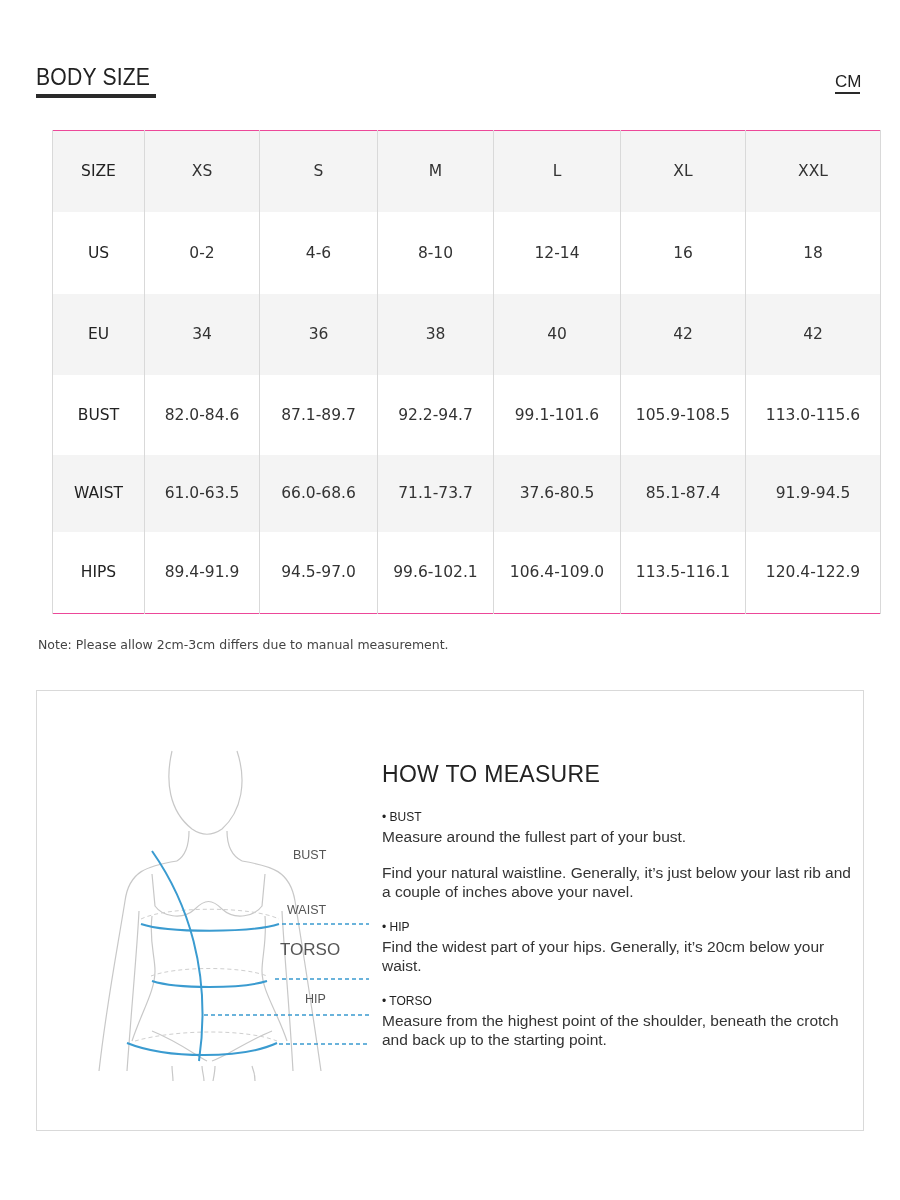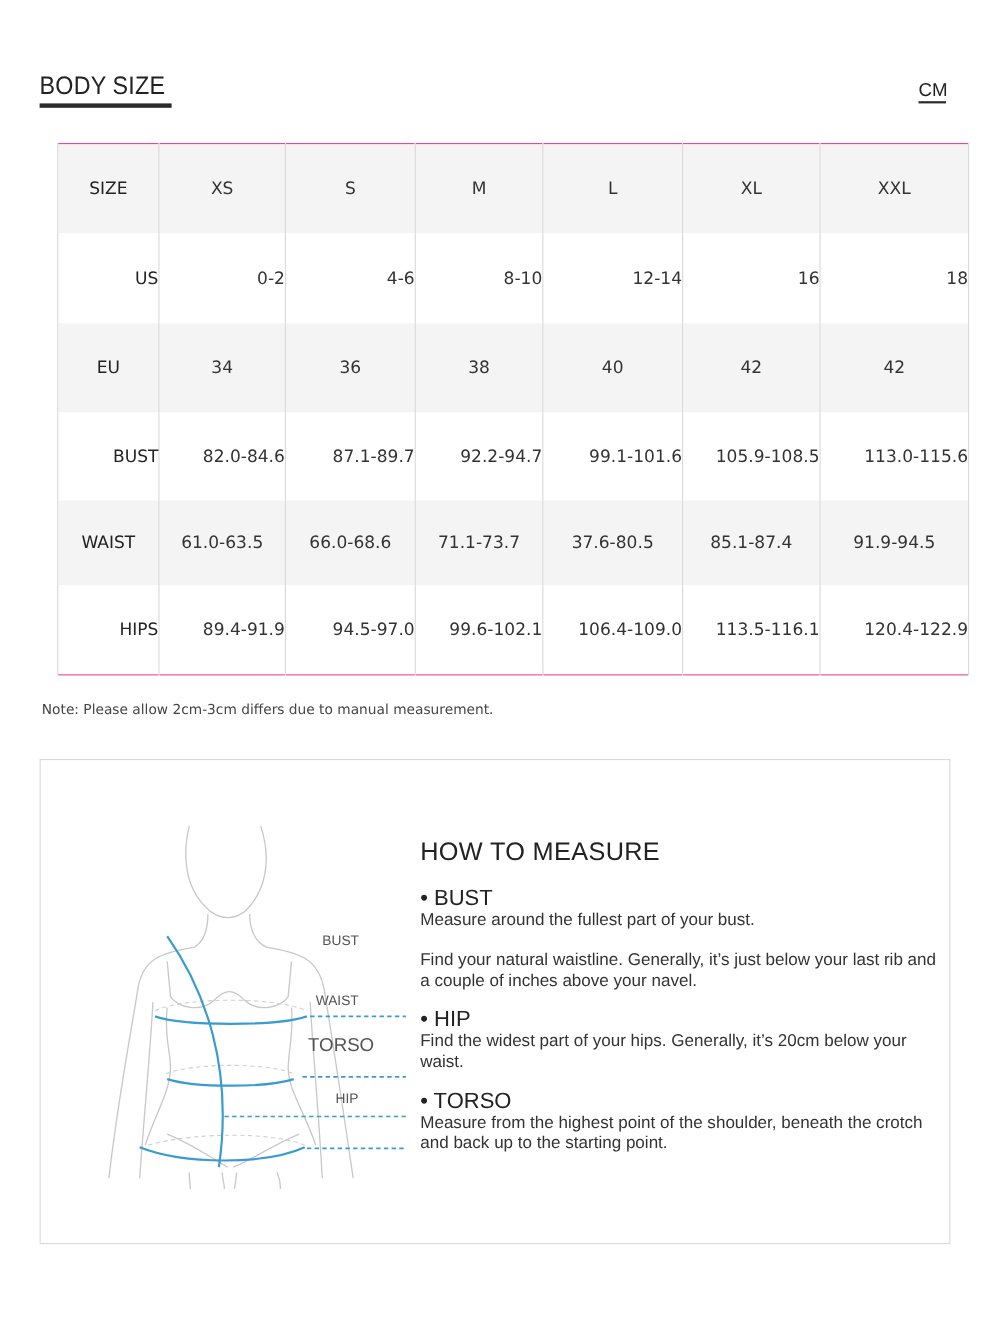--- a/index.html
+++ b/index.html
@@ -19,32 +19,32 @@
   table.size-table {
     position: absolute; left: 52px; top: 130px; width: 828px;
     border-collapse: collapse; border: 1px solid #ec4899;
     font-size: 15.5px; color: #333; table-layout: fixed;
   }
   .size-table td {
     text-align: center; vertical-align: middle;
     border-left: 1px solid #d9d9d9; border-right: 1px solid #d9d9d9;
   }
   .size-table tr.gray td { background: #f4f4f4; }
-  .size-table tr.white td { background: #ffffff; text-align: right; }
+  .size-table tr.white td { background: #ffffff; }
   .size-table td.rowhead { font-size: 15.5px; color: #222; }
 
   .note { position: absolute; left: 38px; top: 637px; font-size: 12.5px; color: #444; }
 
   .panel { position: absolute; left: 36px; top: 690px; width: 828px; height: 441px; border: 1px solid #d9d9d9; background: #fff; }
   .figure { position: absolute; left: 40px; top: 50px; width: 300px; height: 340px; }
 
   .measure { position: absolute; left: 345px; top: 70px; width: 470px; color: #222; }
   .measure h2 { font-family: "Liberation Sans", sans-serif; font-weight: normal; font-size: 23px; letter-spacing: 0.3px; margin-bottom: 20px; color: #222; }
   .item { margin-bottom: 17px; }
-  .item-title { font-family: "Liberation Sans", sans-serif; font-size: 20px; line-height: 19px; color: #222; }
+  .item-title { font-family: "Liberation Sans", sans-serif; font-size: 12px; line-height: 19px; color: #222; }
   .item-desc { font-family: "Liberation Sans", sans-serif; font-size: 15.5px; line-height: 19px; color: #333; }
 </style>
 </head>
 <body>
 
 <div class="title">BODY SIZE</div>
 <div class="title-underline"></div>
 <div class="unit">CM</div>
 <div class="unit-underline"></div>
 

